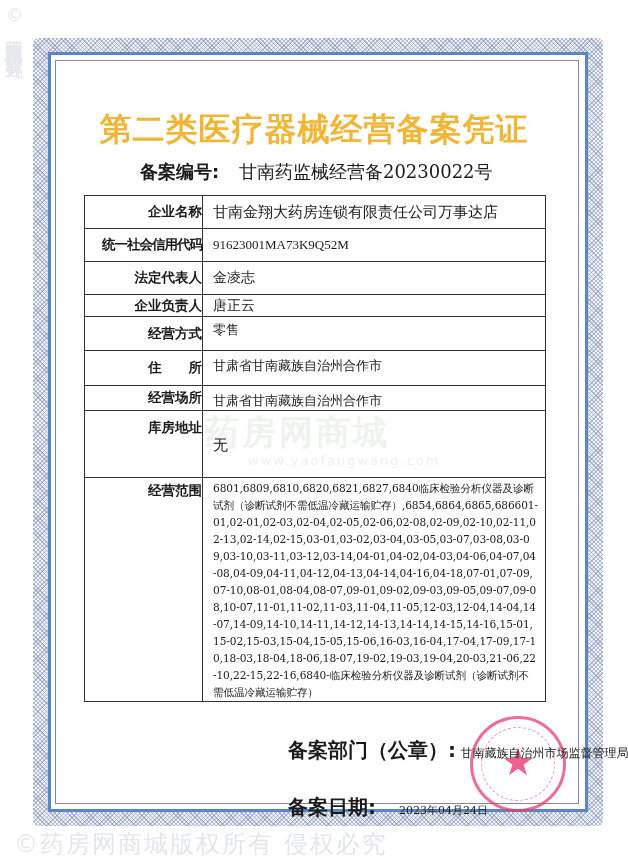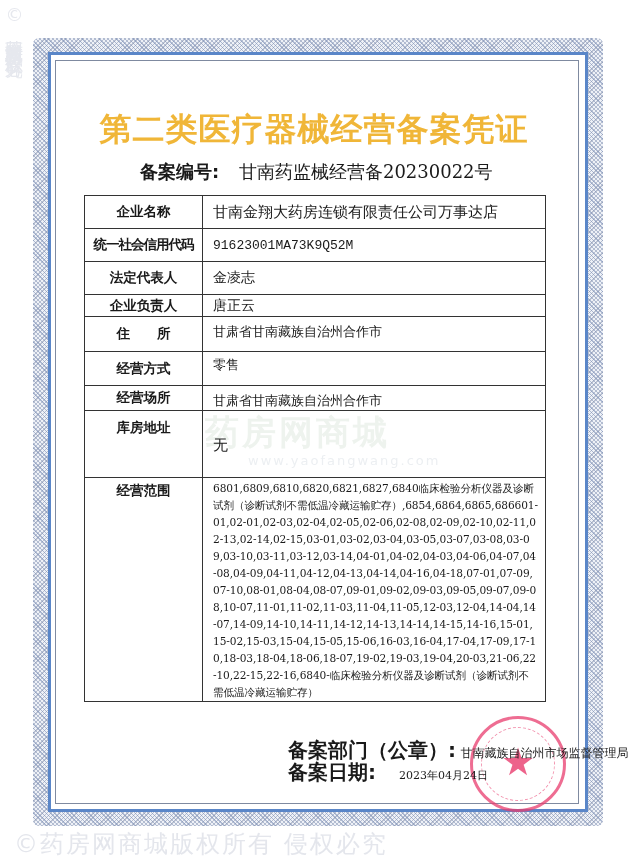--- a/index.html
+++ b/index.html
@@ -18,31 +18,31 @@
   .frame-blue{position:absolute;left:48px;top:52px;width:540px;height:760px;background:#5a86c8;}
   .frame-white1{position:absolute;left:51px;top:55px;width:534px;height:754px;background:#fff;}
   .frame-grey{position:absolute;left:55px;top:60px;width:524px;height:744px;border:1.5px solid #7f8aa0;box-sizing:border-box;background:#fff;}
   .title{position:absolute;left:0;width:628px;top:108px;text-align:center;font-size:32px;font-weight:bold;
        color:#f0b638;letter-spacing:1px;font-family:"DejaVu Serif",serif;}
   .recno{position:absolute;left:140px;top:160px;font-size:18px;}
   .recno .lbl{font-family:"DejaVu Sans",sans-serif;font-weight:bold;}
   .recno .val{margin-left:14px;}
   .cert-table{position:absolute;left:84px;top:195px;width:462px;border-collapse:collapse;}
   .cert-table td{border:1.3px solid #333;font-size:14px;padding:0;}
-  .cert-table td.k{width:117px;text-align:center;font-family:"DejaVu Sans",sans-serif;font-weight:bold;font-size:13.5px;}
+  .cert-table td.k{width:117px;text-align:right;font-family:"DejaVu Sans",sans-serif;font-weight:bold;font-size:13.5px;}
   .cert-table td.v{padding-left:10px;}
   .scope-text{font-size:10.6px;line-height:17px;padding:2px 6px 0 10px;letter-spacing:-.1px;word-break:break-all;}
   .center-wm{position:absolute;left:205px;top:410px;color:#eef3ee;font-size:34px;font-weight:bold;
        font-family:"DejaVu Sans",sans-serif;pointer-events:none;letter-spacing:3px;}
   .center-wm2{position:absolute;left:248px;top:453px;color:#eceff2;font-size:13px;letter-spacing:2px;
        font-family:"DejaVu Sans",sans-serif;pointer-events:none;}
   .dept{position:absolute;left:288px;top:737px;font-size:14px;white-space:nowrap;}
   .dept .lbl,.date .lbl{font-family:"DejaVu Sans",sans-serif;font-weight:bold;font-size:20px;}
   .dept .val{font-size:12px;margin-left:0;}
-  .date{position:absolute;left:288px;top:759px;white-space:nowrap;}
+  .date{position:absolute;left:288px;top:794px;white-space:nowrap;}
   .date .val{font-size:11px;margin-left:18px;}
   .seal{position:absolute;left:470px;top:716px;width:96px;height:96px;border-radius:50%;
        border:3px solid rgba(232,60,110,.75);box-sizing:border-box;}
   .seal-inner{position:absolute;left:8px;top:8px;right:8px;bottom:8px;border-radius:50%;
        border:1px dashed rgba(232,60,110,.55);}
   .seal-star{position:absolute;left:28px;top:24px;font-size:38px;color:rgba(232,60,110,.8);line-height:1;}
 </style>
 </head>
 <body>
 
@@ -64,37 +64,37 @@
 </div>
 
 <table class="cert-table">
   <tbody>
       <tr style="height:33px">
     <td class="k">企业名称</td>
     <td class="v" style="font-size:15px">甘南金翔大药房连锁有限责任公司万事达店</td>
   </tr>
   <tr style="height:33px">
     <td class="k" style="letter-spacing:-1px">统一社会信用代码</td>
-    <td class="v" style="font-family:Liberation Mono, monospace;font-size:13px">91623001MA73K9Q52M</td>
+    <td class="v" style="font-family:Liberation Serif, serif;font-size:13px">91623001MA73K9Q52M</td>
   </tr>
   <tr style="height:33px">
     <td class="k">法定代表人</td>
     <td class="v">金凌志</td>
   </tr>
   <tr style="height:22px">
     <td class="k">企业负责人</td>
     <td class="v">唐正云</td>
   </tr>
+  <tr style="height:34px">
+    <td class="k">经营方式</td>
+    <td class="v" style="vertical-align:top;padding-top:4px;font-size:13px">零售</td>
+  </tr>
   <tr style="height:35px">
     <td class="k" style="white-space:pre">住　　所</td>
     <td class="v" style="vertical-align:top;padding-top:6px;font-size:13px">甘肃省甘南藏族自治州合作市</td>
-  </tr>
-  <tr style="height:34px">
-    <td class="k">经营方式</td>
-    <td class="v" style="vertical-align:top;padding-top:4px;font-size:13px">零售</td>
   </tr>
   <tr style="height:19px">
     <td class="k">经营场所</td>
     <td class="v" style="vertical-align:top;padding-top:6px;font-size:13px">甘肃省甘南藏族自治州合作市</td>
   </tr>
   <tr style="height:67px">
     <td class="k" style="vertical-align:top;padding-top:8px">库房地址</td>
     <td class="v" style="padding-top:2px;font-size:15px">无</td>
   </tr>
   <tr style="height:196px">

